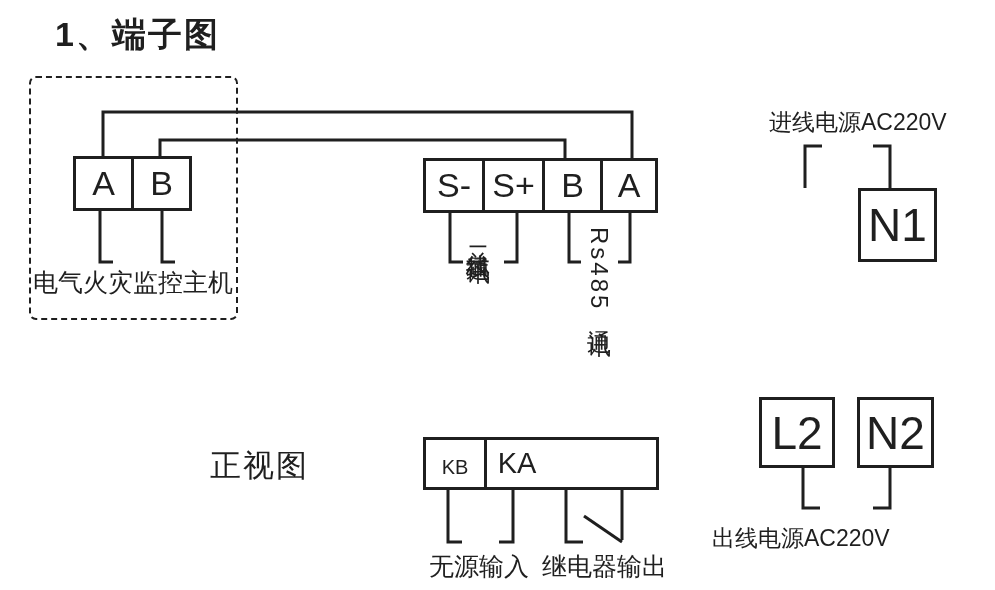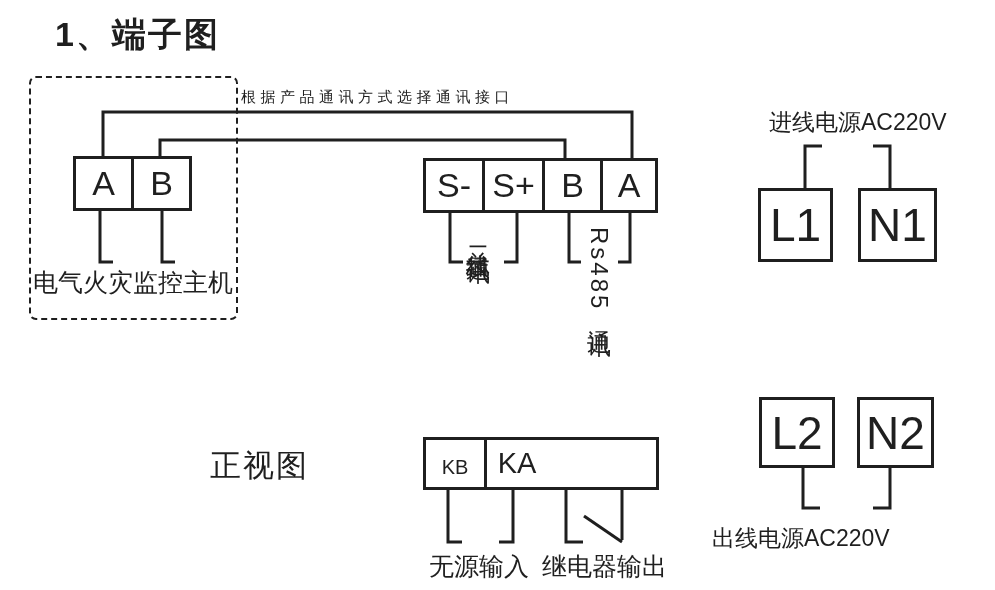--- a/index.html
+++ b/index.html
@@ -116,21 +116,20 @@
     <path d="M448,490 V542 H462"></path>
     <path d="M513,490 V542 H499"></path>
 
     <path d="M566,490 V542 H583"></path>
     <path d="M622,490 V540"></path>
     <path d="M584,516 L622,542"></path>
   </svg>
 
   <div class="abs page-title">1、端子图</div>
 
-  <div class="abs comm-note">根据产品通讯方式选择通讯接口</div>
 
   <div class="abs dashed-box"></div>
 
   <div class="abs tblock host-block">
     <div class="tcell">A</div>
     <div class="tcell">B</div>
   </div>
   <div class="abs host-label">电气火灾监控主机</div>
 
   <div class="abs tblock comm-block">
@@ -145,20 +144,19 @@
   <div class="abs front-view">正视图</div>
 
   <div class="abs tblock relay-block">
     <div class="tcell relay-c1">KB</div>
     <div class="tcell relay-c2">KA</div>
   </div>
   <div class="abs passive-lbl">无源输入</div>
   <div class="abs relayout-lbl">继电器输出</div>
 
   <div class="abs pwr-in-lbl">进线电源AC220V</div>
-  <div class="abs pwr-box l1-box">L1</div>
   <div class="abs pwr-box n1-box">N1</div>
 
   <div class="abs pwr-box l2-box">L2</div>
   <div class="abs pwr-box n2-box">N2</div>
   <div class="abs pwr-out-lbl">出线电源AC220V</div>
 
 </div>
 
 </body></html>

